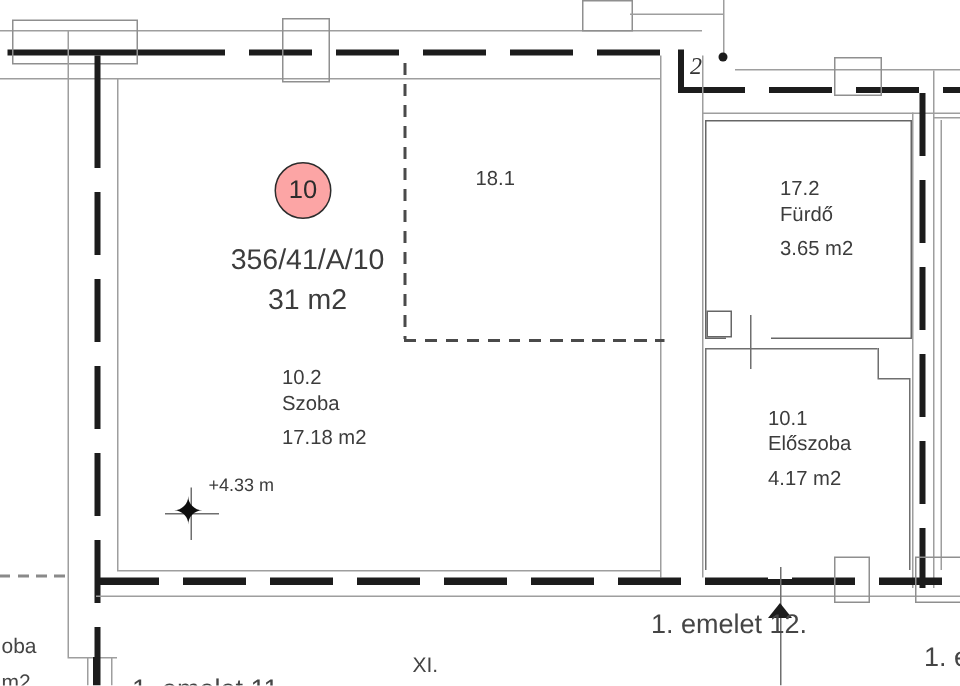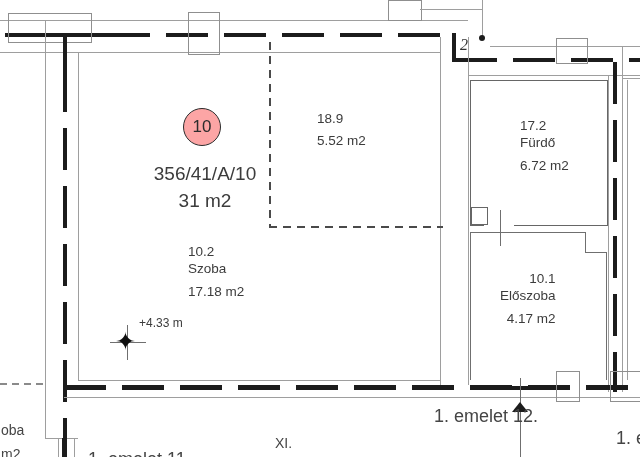--- a/index.html
+++ b/index.html
@@ -107,37 +107,36 @@
 <div class="abs dot" style="left:479px;top:35px;"></div>
 
 <div class="abs circle" style="left:183px;top:108px;">
   <span>10</span>
 </div>
 
 <div class="abs biglbl" style="left:130px;top:163px;text-align:center;">356/41/A/10</div>
 <div class="abs biglbl" style="left:130px;top:190px;">31 m2</div>
 
 <div class="abs roomlbl" style="left:317px;top:110px;">
-  <span>18.9</span><br>
-  <span class="area">5.52 m2</span>
+  <span>18.1</span><br>
 </div>
 
 <div class="abs roomlbl" style="left:520px;top:117px;">
   <span>17.2</span><br>
   <span>Fürdő</span>
-  <span class="area">6.72 m2</span>
+  <span class="area">3.65 m2</span>
 </div>
 
 <div class="abs roomlbl" style="left:188px;top:243px;">
   <span>10.2</span><br>
   <span>Szoba</span>
   <span class="area">17.18 m2</span>
 </div>
 
-<div class="abs roomlbl" style="left:500px;top:270px;text-align:right;">
+<div class="abs roomlbl" style="left:512px;top:270px;">
   <span>10.1</span><br>
   <span>Előszoba</span>
   <span class="area">4.17 m2</span>
 </div>
 
 <div class="abs tiny" style="left:139px;top:316px;">+4.33 m</div>
 <div class="abs t2" style="left:110px;top:342px;width:36px;height:1px;"></div>
 <div class="abs t2" style="left:127px;top:325px;width:1px;height:35px;"></div>
 <div class="abs star" style="left:115px;top:329px;">✦</div>
 

